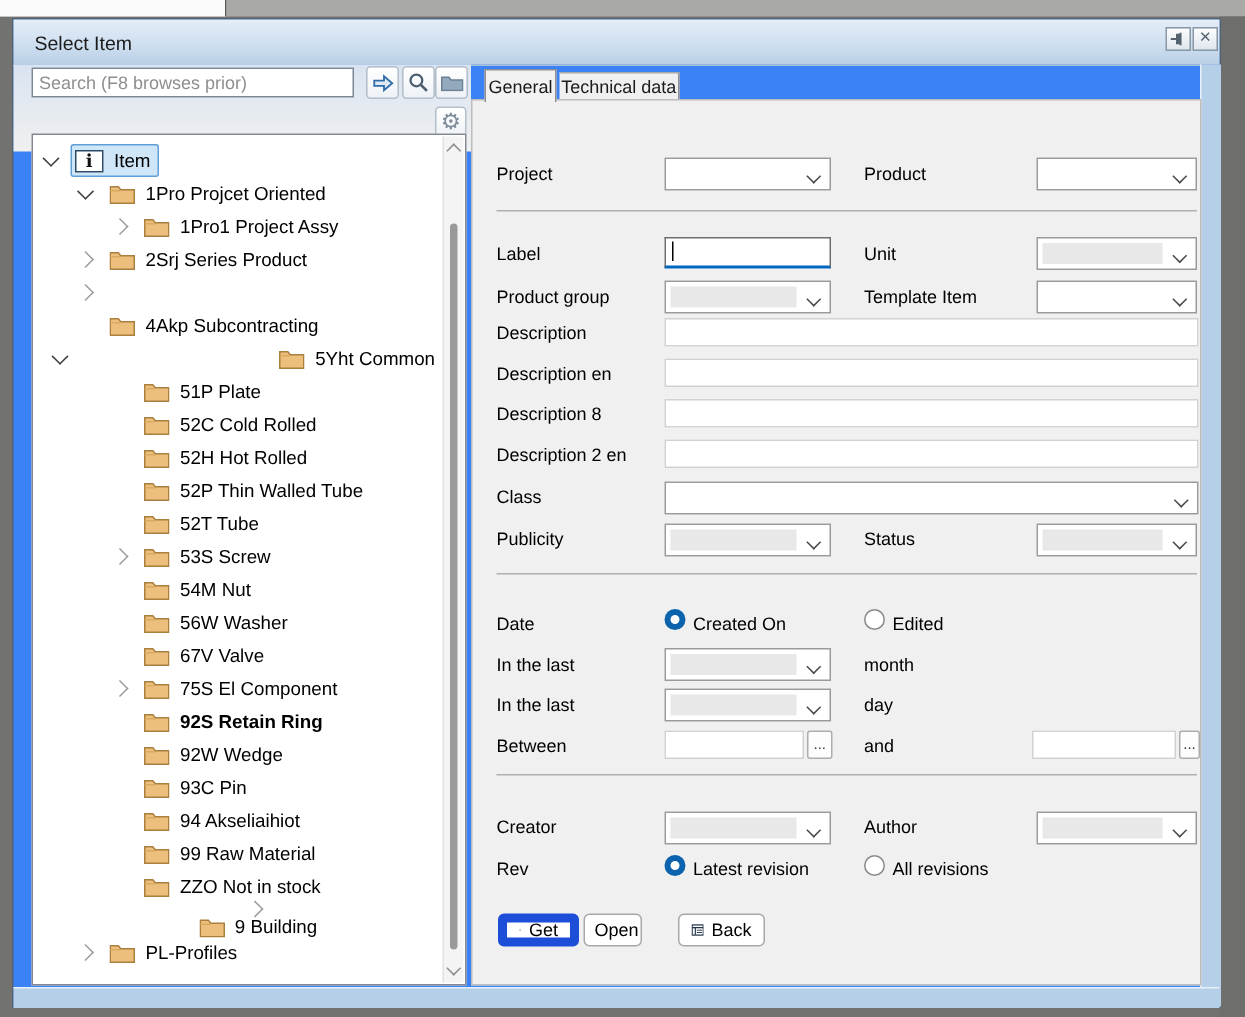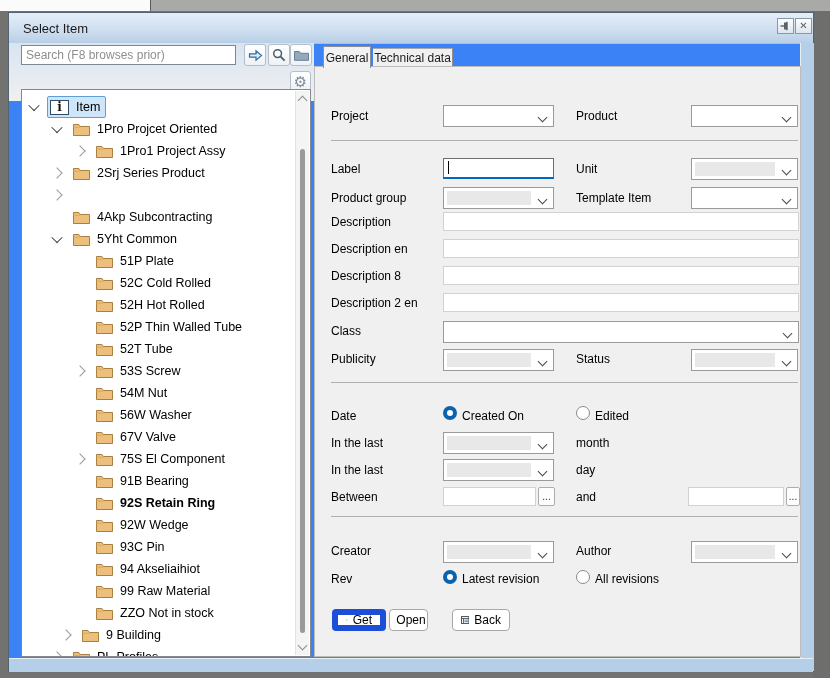--- a/index.html
+++ b/index.html
@@ -212,21 +212,21 @@
     <span class="chev" style="visibility: hidden;"></span>
     <span class="tsel">
 
       <svg class="folder-svg" width="17" height="13" viewBox="0 0 17 13">
         <path d="M0.5 1.5 h5.4 l1.6 2 H16.5 v9 H0.5 z" fill="#ecbf7d" stroke="#ab7f3e"></path>
         <path d="M0.5 4.2 h7" stroke="#d9a95f" fill="none"></path>
       </svg>
       <span class="tlabel">4Akp Subcontracting</span>
     </span>
   </div>
-        <div class="trow" style="padding-left: 29px;">
+        <div class="trow" style="padding-left: 12px; justify-content: space-between;">
     <span class="chev down"></span>
     <span class="tsel">
 
       <svg class="folder-svg" width="17" height="13" viewBox="0 0 17 13">
         <path d="M0.5 1.5 h5.4 l1.6 2 H16.5 v9 H0.5 z" fill="#ecbf7d" stroke="#ab7f3e"></path>
         <path d="M0.5 4.2 h7" stroke="#d9a95f" fill="none"></path>
       </svg>
       <span class="tlabel">5Yht Common</span>
     </span>
   </div>
@@ -333,31 +333,20 @@
     <span class="chev right"></span>
     <span class="tsel">
 
       <svg class="folder-svg" width="17" height="13" viewBox="0 0 17 13">
         <path d="M0.5 1.5 h5.4 l1.6 2 H16.5 v9 H0.5 z" fill="#ecbf7d" stroke="#ab7f3e"></path>
         <path d="M0.5 4.2 h7" stroke="#d9a95f" fill="none"></path>
       </svg>
       <span class="tlabel">75S El Component</span>
     </span>
   </div>
-        <div class="trow" style="padding-left: 52px;">
-    <span class="chev" style="visibility: hidden;"></span>
-    <span class="tsel">
-
-      <svg class="folder-svg" width="17" height="13" viewBox="0 0 17 13">
-        <path d="M0.5 1.5 h5.4 l1.6 2 H16.5 v9 H0.5 z" fill="#ecbf7d" stroke="#ab7f3e"></path>
-        <path d="M0.5 4.2 h7" stroke="#d9a95f" fill="none"></path>
-      </svg>
-      <span class="tlabel">91B Bearing</span>
-    </span>
-  </div>
         <div class="trow" style="padding-left: 52px; font-weight: bold;">
     <span class="chev" style="visibility: hidden;"></span>
     <span class="tsel">
 
       <svg class="folder-svg" width="17" height="13" viewBox="0 0 17 13">
         <path d="M0.5 1.5 h5.4 l1.6 2 H16.5 v9 H0.5 z" fill="#ecbf7d" stroke="#ab7f3e"></path>
         <path d="M0.5 4.2 h7" stroke="#d9a95f" fill="none"></path>
       </svg>
       <span class="tlabel">92S Retain Ring</span>
     </span>
@@ -410,21 +399,21 @@
     <span class="chev" style="visibility: hidden;"></span>
     <span class="tsel">
 
       <svg class="folder-svg" width="17" height="13" viewBox="0 0 17 13">
         <path d="M0.5 1.5 h5.4 l1.6 2 H16.5 v9 H0.5 z" fill="#ecbf7d" stroke="#ab7f3e"></path>
         <path d="M0.5 4.2 h7" stroke="#d9a95f" fill="none"></path>
       </svg>
       <span class="tlabel">ZZO Not in stock</span>
     </span>
   </div>
-        <div class="trow" style="padding-left: 38px;">
+        <div class="trow" style="padding-left: 29px; flex-direction: column;">
     <span class="chev right"></span>
     <span class="tsel">
 
       <svg class="folder-svg" width="17" height="13" viewBox="0 0 17 13">
         <path d="M0.5 1.5 h5.4 l1.6 2 H16.5 v9 H0.5 z" fill="#ecbf7d" stroke="#ab7f3e"></path>
         <path d="M0.5 4.2 h7" stroke="#d9a95f" fill="none"></path>
       </svg>
       <span class="tlabel">9 Building</span>
     </span>
   </div>

